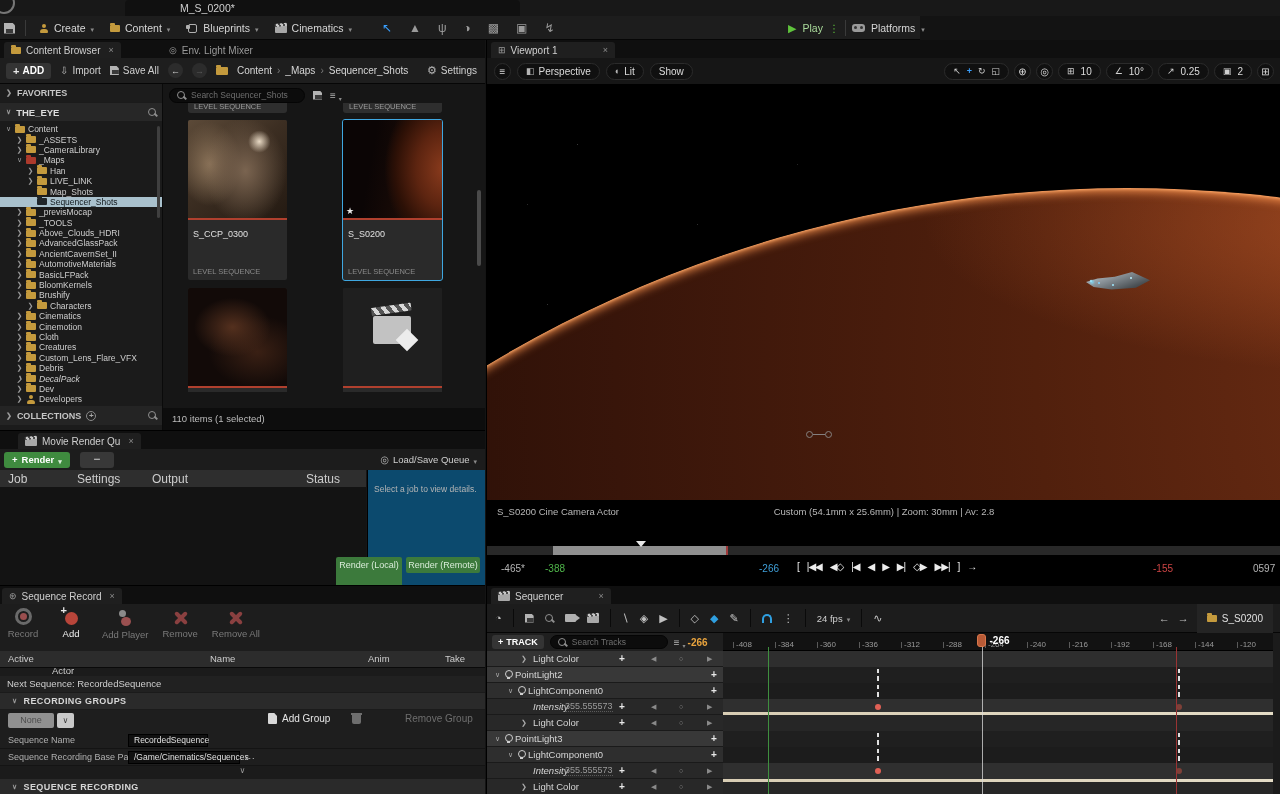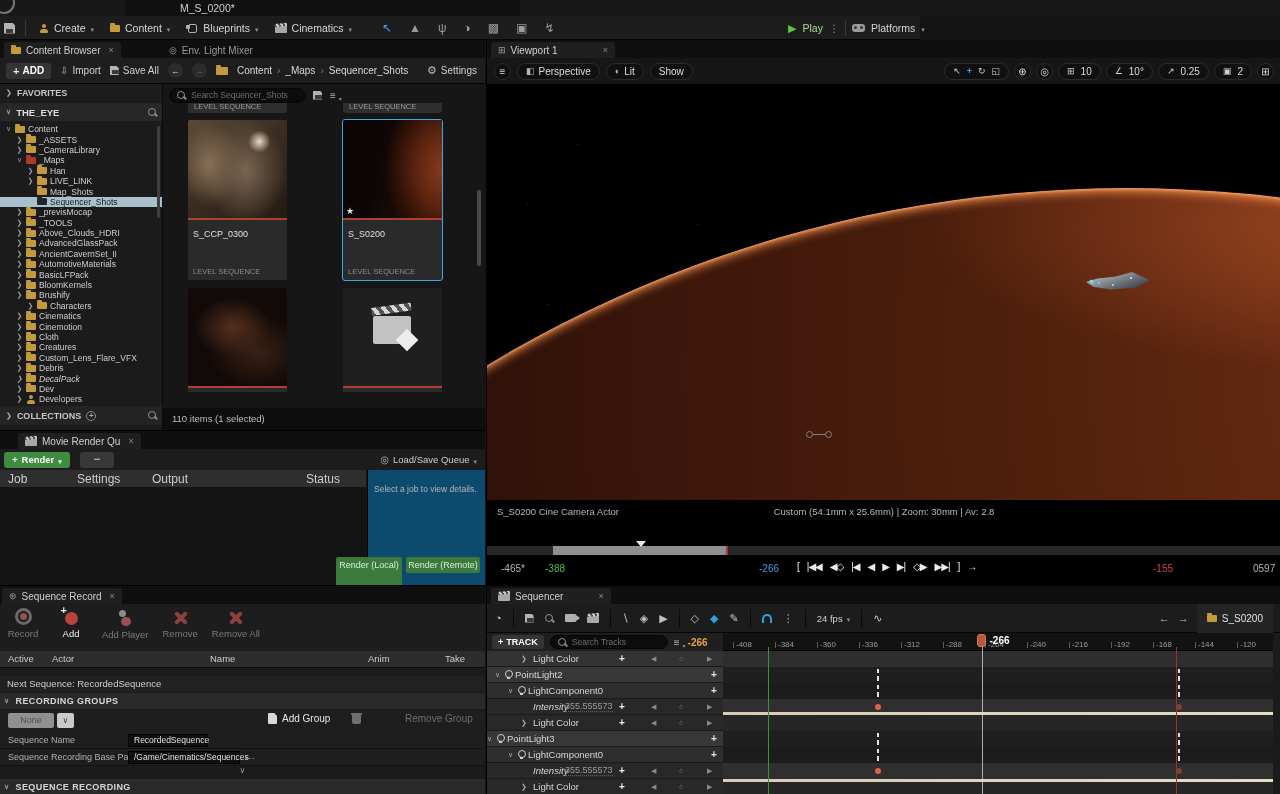--- a/index.html
+++ b/index.html
@@ -145,21 +145,21 @@
 .ic-add::before { content:"+"; position:absolute; left:-4px; top:-8px; color:#e8e8e8; font-size:11px; font-weight:bold; }
 .ic-addp { width:18px; height:16px; position:relative; margin-top:2px; }
 .ic-addp::before { content:""; position:absolute; left:3px; top:0; width:7px; height:7px; background:#8a8a8a; border-radius:50%; }
 .ic-addp::after { content:""; position:absolute; left:5px; bottom:0; width:10px; height:9px; background:#9a5050; border-radius:50%; }
 .ic-x { width:17px; height:15px; position:relative; margin-top:2px; }
 .ic-x::before,.ic-x::after { content:""; position:absolute; left:1px; top:6px; width:16px; height:4px; background:#8a4040; border-radius:2px; }
 .ic-x::before { transform:rotate(45deg); } .ic-x::after { transform:rotate(-45deg); }
 #srec-cols { position:absolute; left:0; top:65px; width:485px; height:17px; background:#2c2c2c; border-bottom:1px solid #0a0a0a; }
 #srec-cols span { position:absolute; top:2px; color:#cdcdcd; font-size:9.5px; }
 #srec-next { position:absolute; left:0; top:90px; width:485px; height:16px; background:#212121; color:#cfcfcf; font-size:9.5px; line-height:16px; padding-left:7px; }
-.sec-hdr { position:absolute; left:0; width:485px; height:16px; background:#2a2a2a; display:flex; align-items:center; gap:6px; padding:0 4px; color:#d6d6d6; font-weight:bold; font-size:9px; letter-spacing:.4px; }
+.sec-hdr { position:absolute; left:0; width:485px; height:16px; background:#2a2a2a; display:flex; align-items:center; gap:6px; padding:0 12px; color:#d6d6d6; font-weight:bold; font-size:9px; letter-spacing:.4px; }
 .sec-hdr .arr { font-size:7px; color:#9a9a9a; }
 #grp-row { position:absolute; left:0; top:124px; width:485px; height:22px; background:#1e1e1e; }
 .none-pill { position:absolute; left:8px; top:3px; width:46px; height:15px; background:#909090; border-radius:2px; color:#4d4d4d; font-size:9px; text-align:center; line-height:15px; }
 .none-caret { position:absolute; left:57px; top:3px; width:17px; height:15px; background:#c9c9c9; border-radius:2px; color:#3a3a3a; font-size:8px; text-align:center; line-height:15px; }
 .grp-act { position:absolute; top:3px; display:flex; align-items:center; gap:5px; font-size:10px; }
 #add-grp { left:268px; color:#e5e5e5; }
 #rm-grp { left:352px; color:#6e6e6e;gap:44px; }
 .field-row { position:absolute; left:0; width:485px; height:17px; border-bottom:1px solid #141414; background:#1e1e1e; }
 .field-label { position:absolute; left:8px; top:3px; color:#b0b0b0; font-size:9px; }
 .field-box { position:absolute; left:128px; top:2px; height:13px; background:#101010; border:1px solid #000; color:#e0e0e0; font-size:8.5px; line-height:11px; padding:0 5px; }
@@ -603,21 +603,21 @@
           <span class="ic-x"></span>
           <span>Remove</span>
         </div>
         <div class="srec-btn">
           <span class="ic-x"></span>
           <span>Remove All</span>
         </div>
       </div>
     <div id="srec-cols">
         <span style="left: 8px;">Active</span>
-        <span style="left: 52px;">Actor</span>
+        <span style="left: 52px; margin-top: 12px;">Actor</span>
         <span style="left: 210px;">Name</span>
         <span style="left: 368px;">Anim</span>
         <span style="left: 445px;">Take</span>
       </div>
     <div id="srec-next">Next Sequence: RecordedSequence</div>
     <div class="sec-hdr" style="top:107px;">
         <span class="arr">∨</span>
         <span>RECORDING GROUPS</span>
       </div>
     <div id="grp-row">
@@ -823,21 +823,21 @@
         <div class="srow" style="top: 64px; background: rgb(40, 40, 40); padding-left: 34px;">
           <span class="arr">❯</span>
           <span class="lbl">Light Color</span>
           <span class="kbtns">
             <span class="b0">+</span>
             <span class="b1">◀</span>
             <span class="b2">○</span>
             <span class="b3">▶</span>
           </span>
         </div>
-        <div class="srow" style="top: 80px; background: rgb(56, 56, 56); ">
+        <div class="srow" style="top: 80px; background: rgb(56, 56, 56); padding-left: 8px;">
           <span class="arr">∨</span>
           <span class="i-bulb"></span>
           <span class="lbl">PointLight3</span>
           <span class="plusg">+</span>
         </div>
         <div class="srow" style="top: 96px; background: rgb(46, 46, 46); padding-left: 21px;">
           <span class="arr">∨</span>
           <span class="i-bulb"></span>
           <span class="lbl">LightComponent0</span>
           <span class="plusg">+</span>

